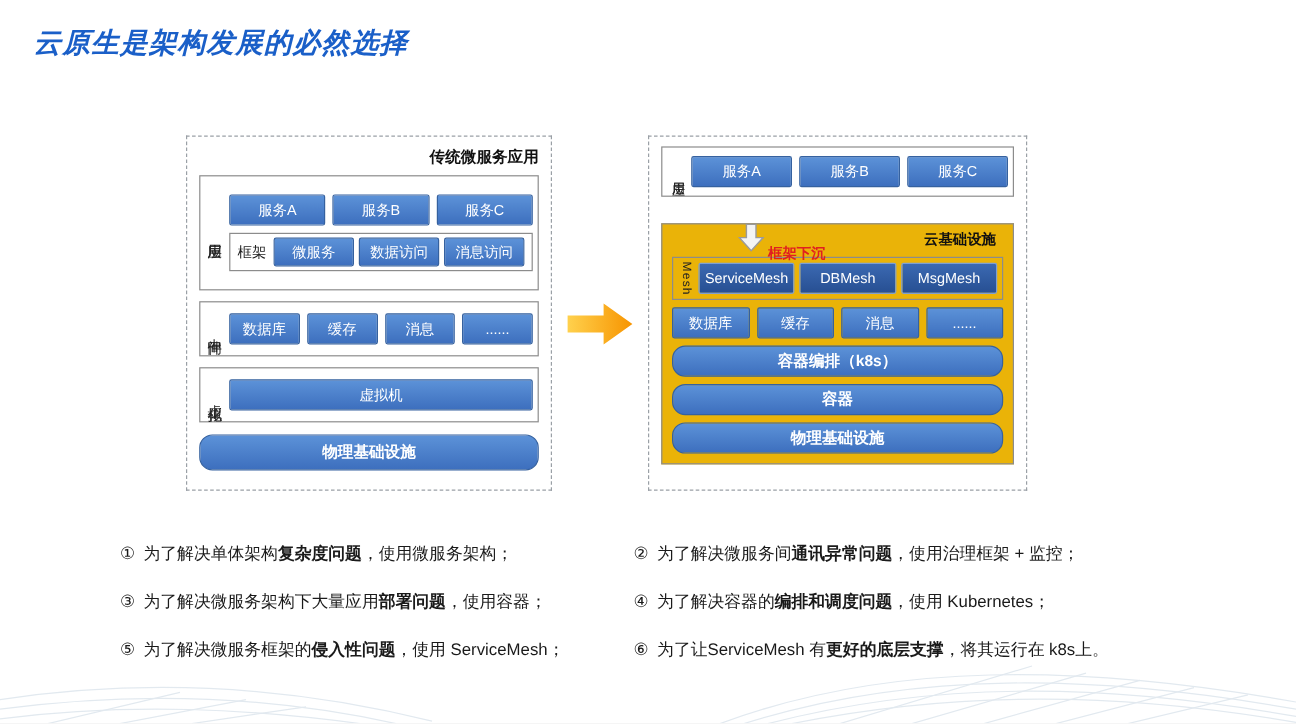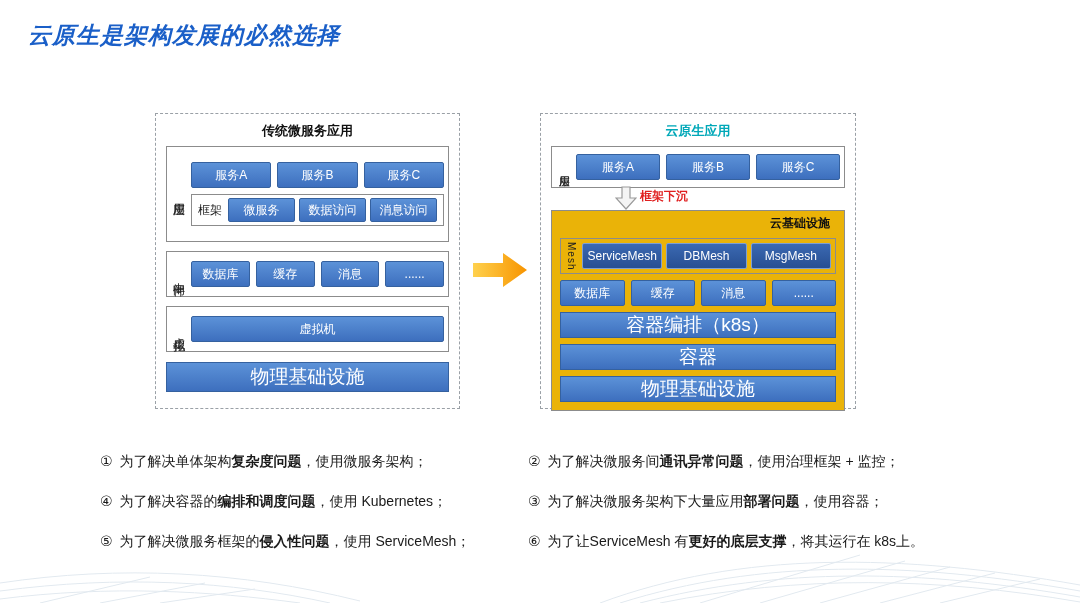--- a/index.html
+++ b/index.html
@@ -12,21 +12,21 @@
     position:absolute; left:28px; top:20px;
     font-size:23px; font-weight:bold; color:#1a5fc8; letter-spacing:1px;font-style:italic;
   }
   
   .dashed-box {
     position:absolute; border:1.5px dashed #9aa0a6; background:#fff;
     padding:8px 10px;
   }
   .left-box  { left:155px; top:113px; width:305px; height:296px; }
   .right-box { left:540px; top:113px; width:316px; height:296px; }
-  .box-title { text-align:center; font-size:13px; font-weight:bold; color:#111; margin-bottom:6px; }
+  .box-title { text-align:right; font-size:13px; font-weight:bold; color:#111; margin-bottom:6px; }
   .box-title.teal { color:#00a8b8; }
 
   .section {
     border:1px solid #8c8c8c; display:flex; align-items:stretch;
     padding:4px; gap:4px; background:#fff;
   }
   .vlabel {
     writing-mode:vertical-rl; text-orientation:upright;
     font-size:12px; color:#222; width:16px; line-height:1;
     display:flex; align-items:center; justify-content:center; letter-spacing:1px;
@@ -41,23 +41,24 @@
     background:linear-gradient(180deg,#5c92d8 0%,#3d6fbe 100%);
     border:1px solid #35619f;
     white-space:nowrap;
   }
   .btn.dark {
     background:linear-gradient(180deg,#3b69b2 0%,#274f92 100%);
     border:1px solid #7d9fd2;
   }
   .bar {
     height:28px; display:flex; align-items:center; justify-content:center;
-    color:#fff; font-size:19px; border-radius:0;
+    color:#fff; font-size:13px; border-radius:11px;
     background:linear-gradient(180deg,#5c92d8 0%,#3d6fbe 100%);
     border:1px solid #35619f;
+    font-weight:bold;
   }
   .row { flex:1; display:flex; gap:6px; align-items:center; }
 
   
   .app-section { height:96px; }
   .app-content { flex:1; display:flex; flex-direction:column; gap:6px; justify-content:center; }
   .svc-row { display:flex; gap:6px; }
   .fw-box {
     border:1px solid #8c8c8c; display:flex; align-items:center; gap:6px; padding:3px 6px;
   }
@@ -66,21 +67,21 @@
   .fw-items .btn { height:24px; }
   .mid-section, .virt-section { margin-top:9px; height:46px; padding:6px 4px 6px 4px; }
   .phys-bar { margin-top:10px; height:30px; }
 
   
   .r-app-section { height:42px; }
   .sink {
     position:absolute; left:74px; top:72px; z-index:5;
     display:flex; align-items:flex-start; gap:3px;
   }
-  .sink-label { color:#e02020; font-size:12px; font-weight:bold; margin-top:2px; }
+  .sink-label { color:#e02020; font-size:12px; font-weight:bold; margin-top:17px; }
   .cloud-box {
     border:1px solid #8c8c8c; margin-top:22px; padding:4px 8px 8px 8px;
     display:flex; flex-direction:column; gap:6px; background:#eab308;
   }
   .cloud-title { text-align:right; font-size:12px; font-weight:bold; color:#111; padding-right:6px; }
   .mesh-row { border:1px solid #8c8c8c; display:flex; align-items:center; gap:4px; padding:3px 4px; }
   .mesh-row .btn { height:26px; }
   .mw-row { display:flex; gap:6px; }
   .cloud-box .bar { height:26px; }
 
@@ -154,21 +155,20 @@
         <linearGradient id="agrad" x1="0" y1="0" x2="1" y2="0">
           <stop offset="0" stop-color="#ffd14d"></stop>
           <stop offset="1" stop-color="#f79400"></stop>
         </linearGradient>
       </defs>
       <polygon points="2,13 32,13 32,3 56,20 32,37 32,27 2,27" fill="url(#agrad)"></polygon>
     </svg>
   </div>
 
   <div class="dashed-box right-box">
-    <div class="box-title teal">云原生应用</div>
 
     <div class="section r-app-section">
       <div class="vlabel" style="letter-spacing:0; font-size:11px;">应用层</div>
       <div class="row">
         <div class="btn">服务A</div>
         <div class="btn">服务B</div>
         <div class="btn">服务C</div>
       </div>
     </div>
 
@@ -205,24 +205,24 @@
   </div>
 
   <div class="notes">
     <div class="note">
       <span class="num">①</span><span>为了解决单体架构</span><b>复杂度问题</b><span>，使用微服务架构；</span>
     </div>
     <div class="note">
       <span class="num">②</span><span>为了解决微服务间</span><b>通讯异常问题</b><span>，使用治理框架 + 监控；</span>
     </div>
     <div class="note">
+      <span class="num">③</span><span>为了解决微服务架构下大量应用</span><b>部署问题</b><span>，使用容器；</span>
+    </div>
+    <div class="note">
       <span class="num">④</span><span>为了解决容器的</span><b>编排和调度问题</b><span>，使用 Kubernetes；</span>
-    </div>
-    <div class="note">
-      <span class="num">③</span><span>为了解决微服务架构下大量应用</span><b>部署问题</b><span>，使用容器；</span>
     </div>
     <div class="note">
       <span class="num">⑤</span><span>为了解决微服务框架的</span><b>侵入性问题</b><span>，使用 ServiceMesh；</span>
     </div>
     <div class="note">
       <span class="num">⑥</span><span>为了让ServiceMesh 有</span><b>更好的底层支撑</b><span>，将其运行在 k8s上。</span>
     </div>
   </div>
 
   <svg class="decor" width="1080" height="90" viewBox="0 0 1080 90">

